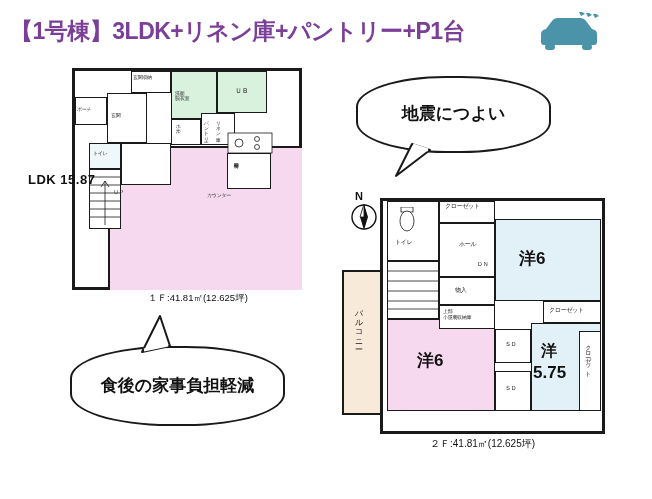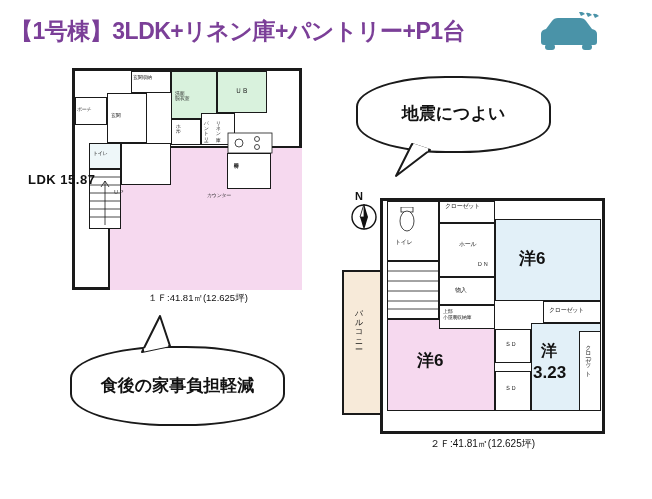--- a/index.html
+++ b/index.html
@@ -322,21 +322,21 @@
     </svg>
 
     <svg style="position:absolute;left:14px;top:6px;" width="20" height="28">
       <rect x="4" y="0" width="12" height="5" fill="#ffffff" stroke="#1a1a1a" stroke-width="0.8"></rect>
       <ellipse cx="10" cy="14" rx="7" ry="10" fill="#ffffff" stroke="#1a1a1a" stroke-width="0.8"></ellipse>
     </svg>
 
     <div class="roomlabel" style="left:136px;top:46px;font-size:17px;">洋6</div>
     <div class="roomlabel" style="left:34px;top:148px;font-size:17px;">洋6</div>
     <div class="roomlabel" style="left:158px;top:140px;font-size:16px;">洋</div>
-    <div class="roomlabel" style="left:150px;top:162px;font-size:17px;">3.23</div>
+    <div class="roomlabel" style="left:150px;top:162px;font-size:17px;">5.75</div>
 
     <div class="tinytxt" style="left:62px;top:2px;font-size:6px;line-height:1.1;">クローゼット</div>
     <div class="tinytxt" style="left:166px;top:106px;font-size:6px;">クローゼット</div>
     <div class="tinytxt v" style="left:202px;top:140px;font-size:6px;">クローゼット</div>
     <div class="tinytxt" style="left:12px;top:38px;font-size:6px;">トイレ</div>
     <div class="tinytxt" style="left:76px;top:40px;font-size:6px;">ホール</div>
     <div class="tinytxt" style="left:72px;top:86px;font-size:6px;">物入</div>
     <div class="tinytxt" style="left:60px;top:108px;font-size:5px;white-space:pre;line-height:1.15;">上部
 小屋裏収納庫</div>
     <div class="tinytxt" style="left:94px;top:60px;font-size:6px;">ＤＮ</div>

